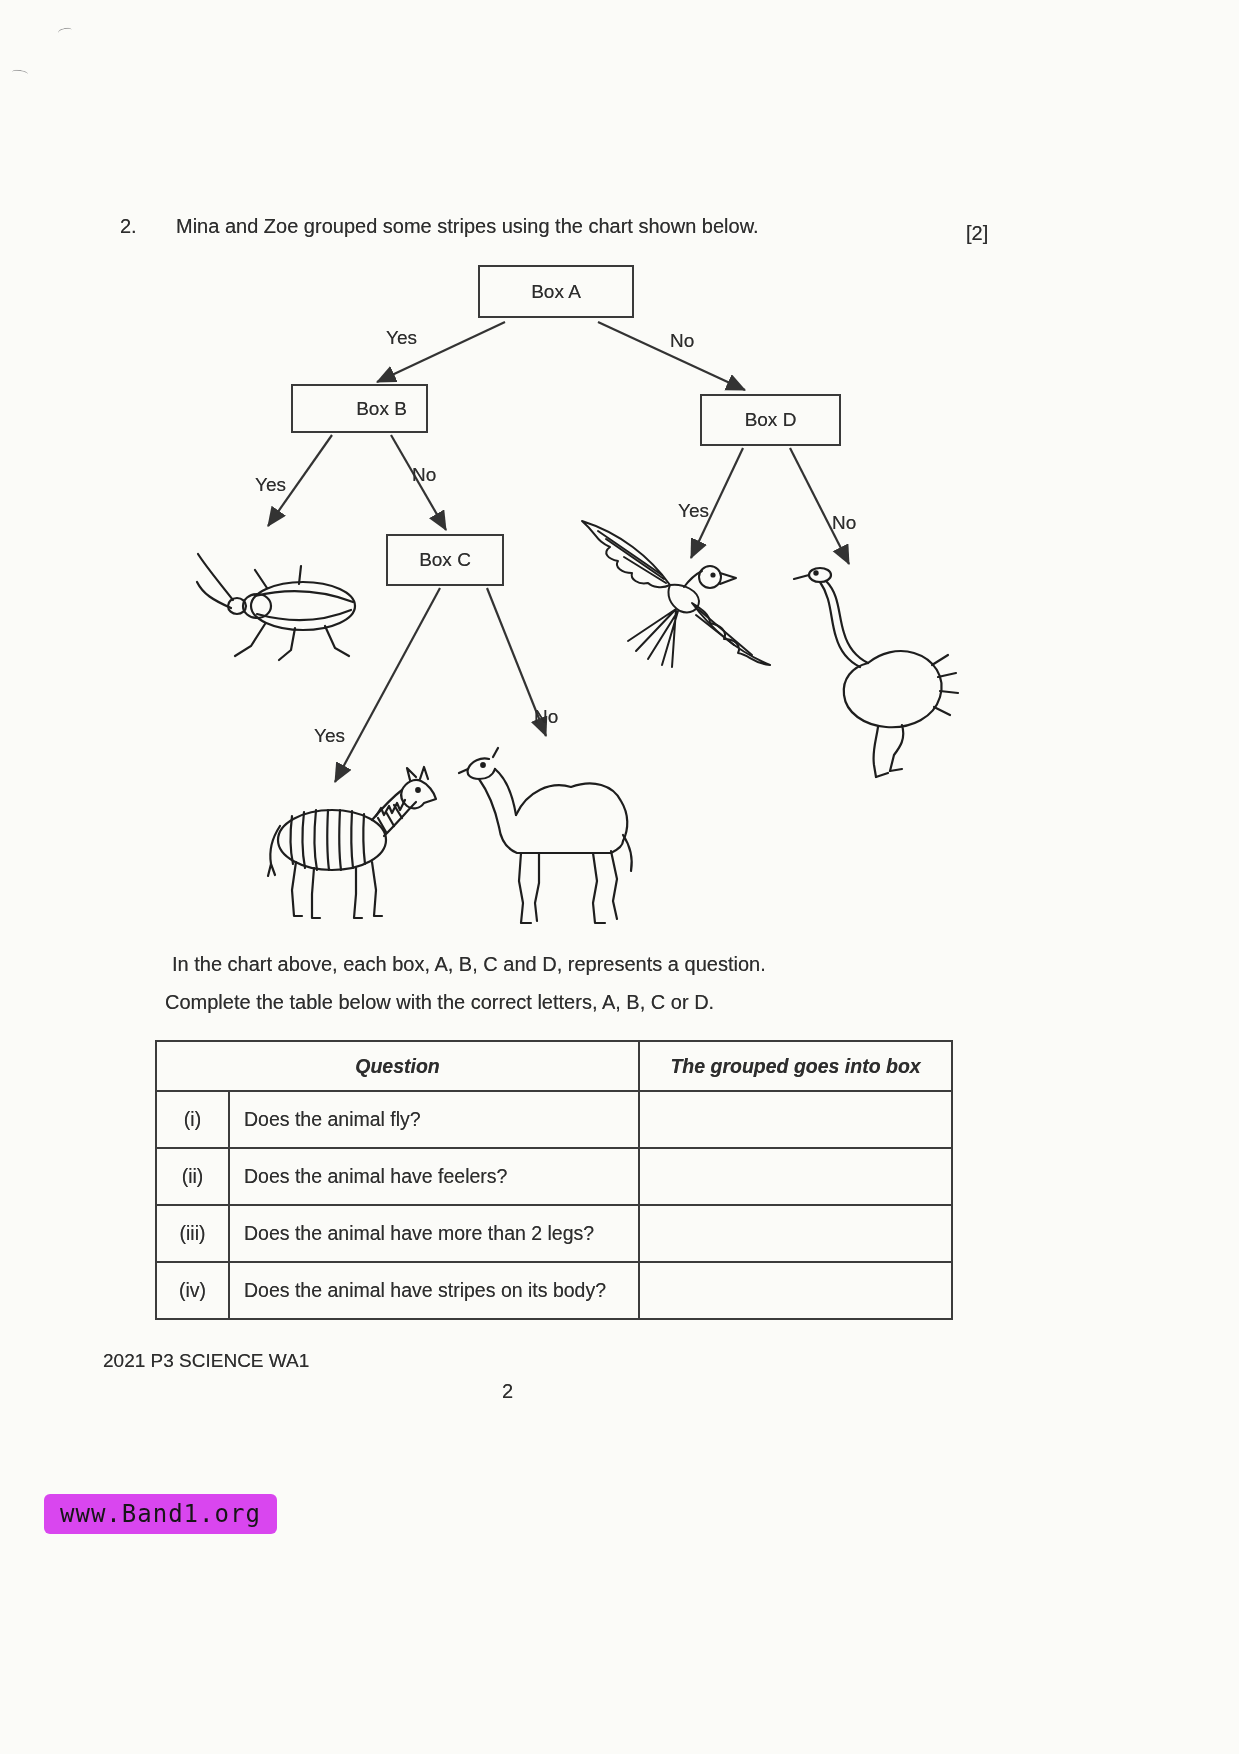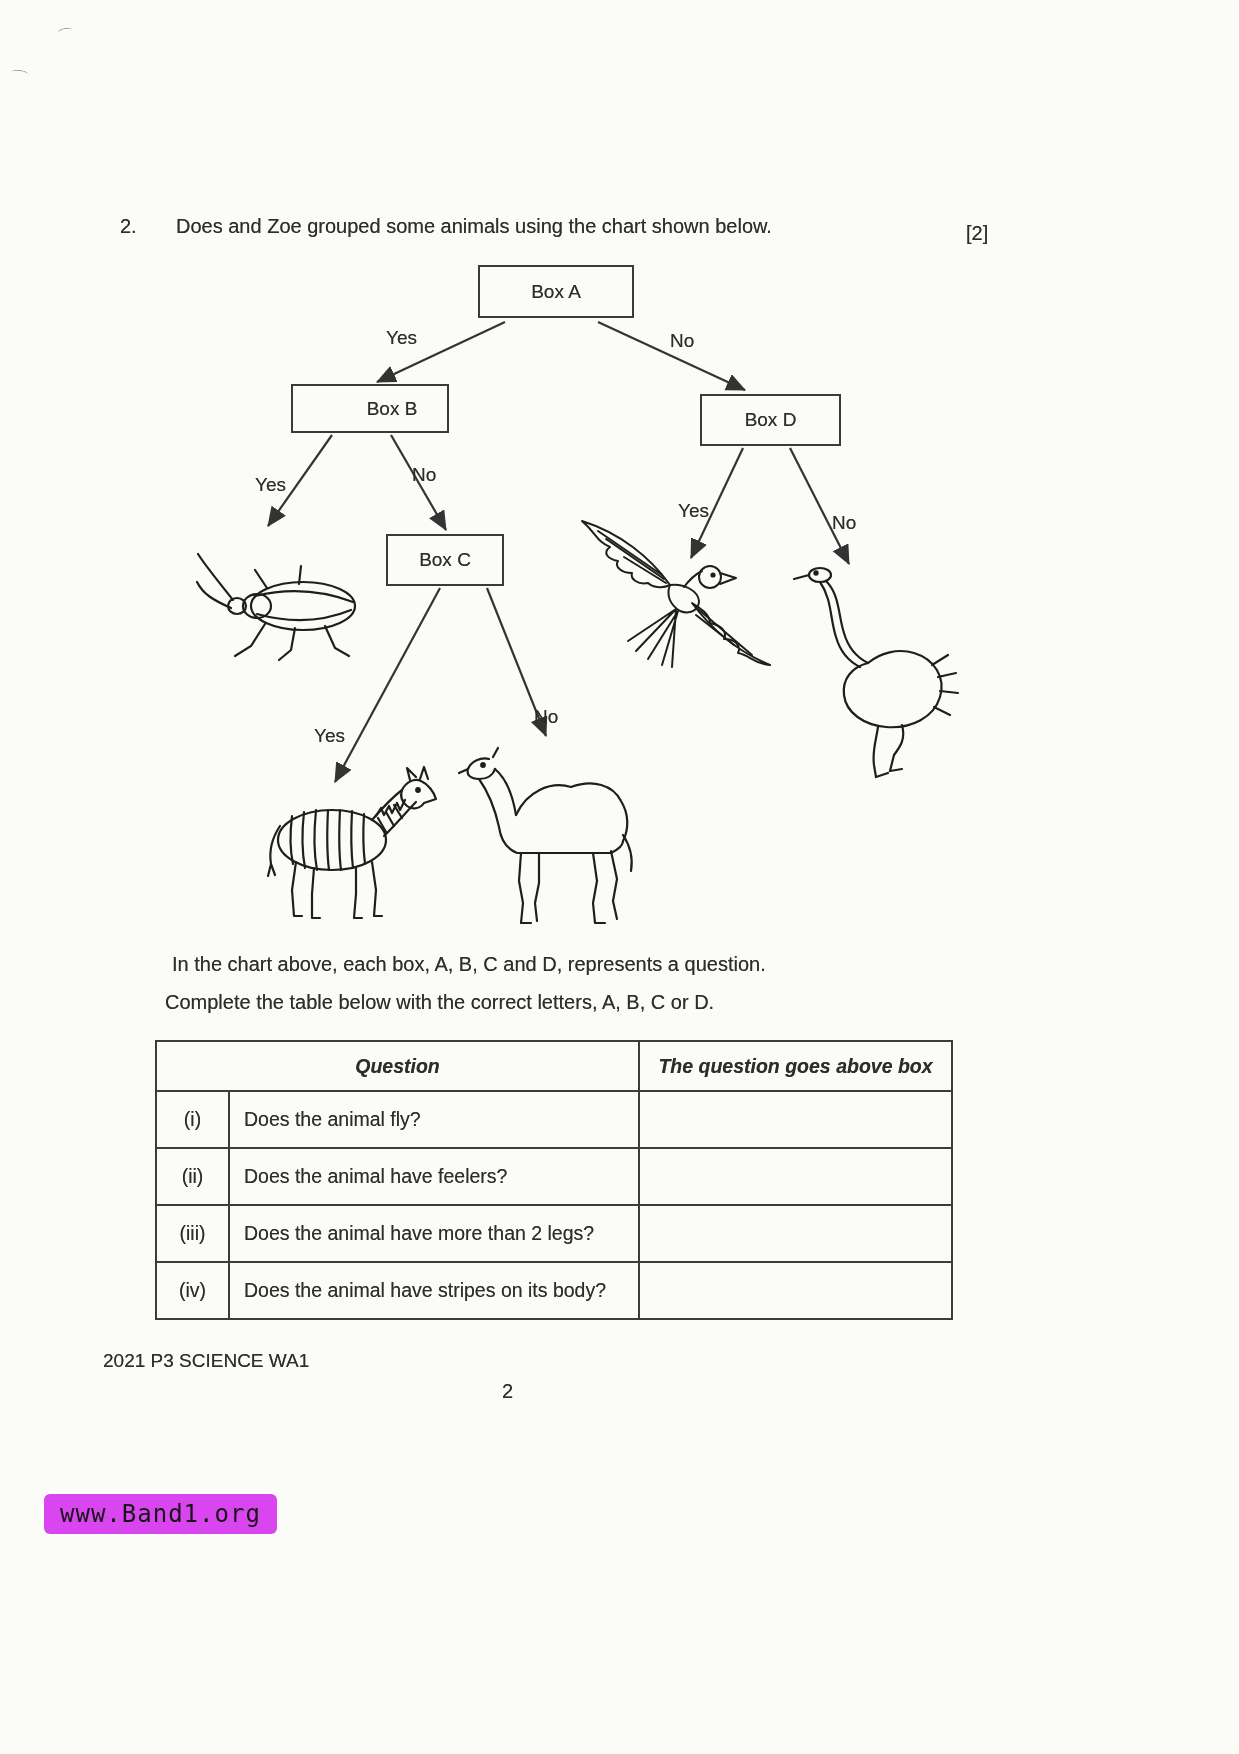--- a/index.html
+++ b/index.html
@@ -55,21 +55,21 @@
 </style>
 </head>
 <body>
 
 <div class="page">
 
   <div class="artifact" style="left:58px; top:28px; width:14px; height:7px; transform:rotate(-12deg);"></div>
   <div class="artifact" style="left:12px; top:70px; width:16px; height:6px; transform:rotate(8deg);"></div>
 
   <div class="txt qline" style="left:120px; top:215px;">2.</div>
-  <div class="txt qline" style="left:176px; top:215px;">Does and Zoe grouped some animals using the chart shown below.</div>
+  <div class="txt qline" style="left:176px; top:215px;">Mina and Zoe grouped some stripes using the chart shown below.</div>
   <div class="txt marks" style="left:966px; top:222px;">[2]</div>
 
   <svg id="arrow-layer" width="1239" height="1754" viewBox="0 0 1239 1754">
     <defs>
       <marker id="ah" markerWidth="11" markerHeight="9" refX="8.5" refY="4" orient="auto">
         <path d="M0,0 L9,4 L0,8 Z" fill="#333"></path>
       </marker>
     </defs>
     <g stroke="#333" stroke-width="2.2" fill="none" marker-end="url(#ah)">
       <line x1="505" y1="322" x2="377" y2="382"></line>
@@ -79,21 +79,21 @@
       <line x1="440" y1="588" x2="335" y2="782"></line>
       <line x1="487" y1="588" x2="546" y2="736"></line>
       <line x1="743" y1="448" x2="691" y2="558"></line>
       <line x1="790" y1="448" x2="849" y2="564"></line>
     </g>
   </svg>
 
   <div class="flow-box" style="left:478px; top:265px; width:156px; height:53px;">
     <span>Box A</span>
   </div>
-  <div class="flow-box" style="left:291px; top:384px; width:158px; height:49px;padding-left:44px;">
+  <div class="flow-box" style="left:291px; top:384px; width:137px; height:49px;padding-left:44px;">
     <span>Box B</span>
   </div>
   <div class="flow-box" style="left:386px; top:534px; width:118px; height:52px;">
     <span>Box C</span>
   </div>
   <div class="flow-box" style="left:700px; top:394px; width:141px; height:52px;">
     <span>Box D</span>
   </div>
 
   <div class="txt branch-label" style="left:386px; top:327px;">Yes</div>
@@ -210,21 +210,21 @@
 
   <table class="qtable">
     <colgroup>
       <col style="width:73px">
       <col style="width:410px">
       <col style="width:313px">
     </colgroup>
     <tbody>
         <tr>
       <th colspan="2">Question</th>
-      <th>The question goes above box</th>
+      <th>The grouped goes into box</th>
     </tr>
     <tr>
       <td class="rlabel">(i)</td>
       <td>Does the animal fly?</td>
       <td class="ans"></td>
     </tr>
     <tr>
       <td class="rlabel">(ii)</td>
       <td>Does the animal have feelers?</td>
       <td class="ans"></td>

